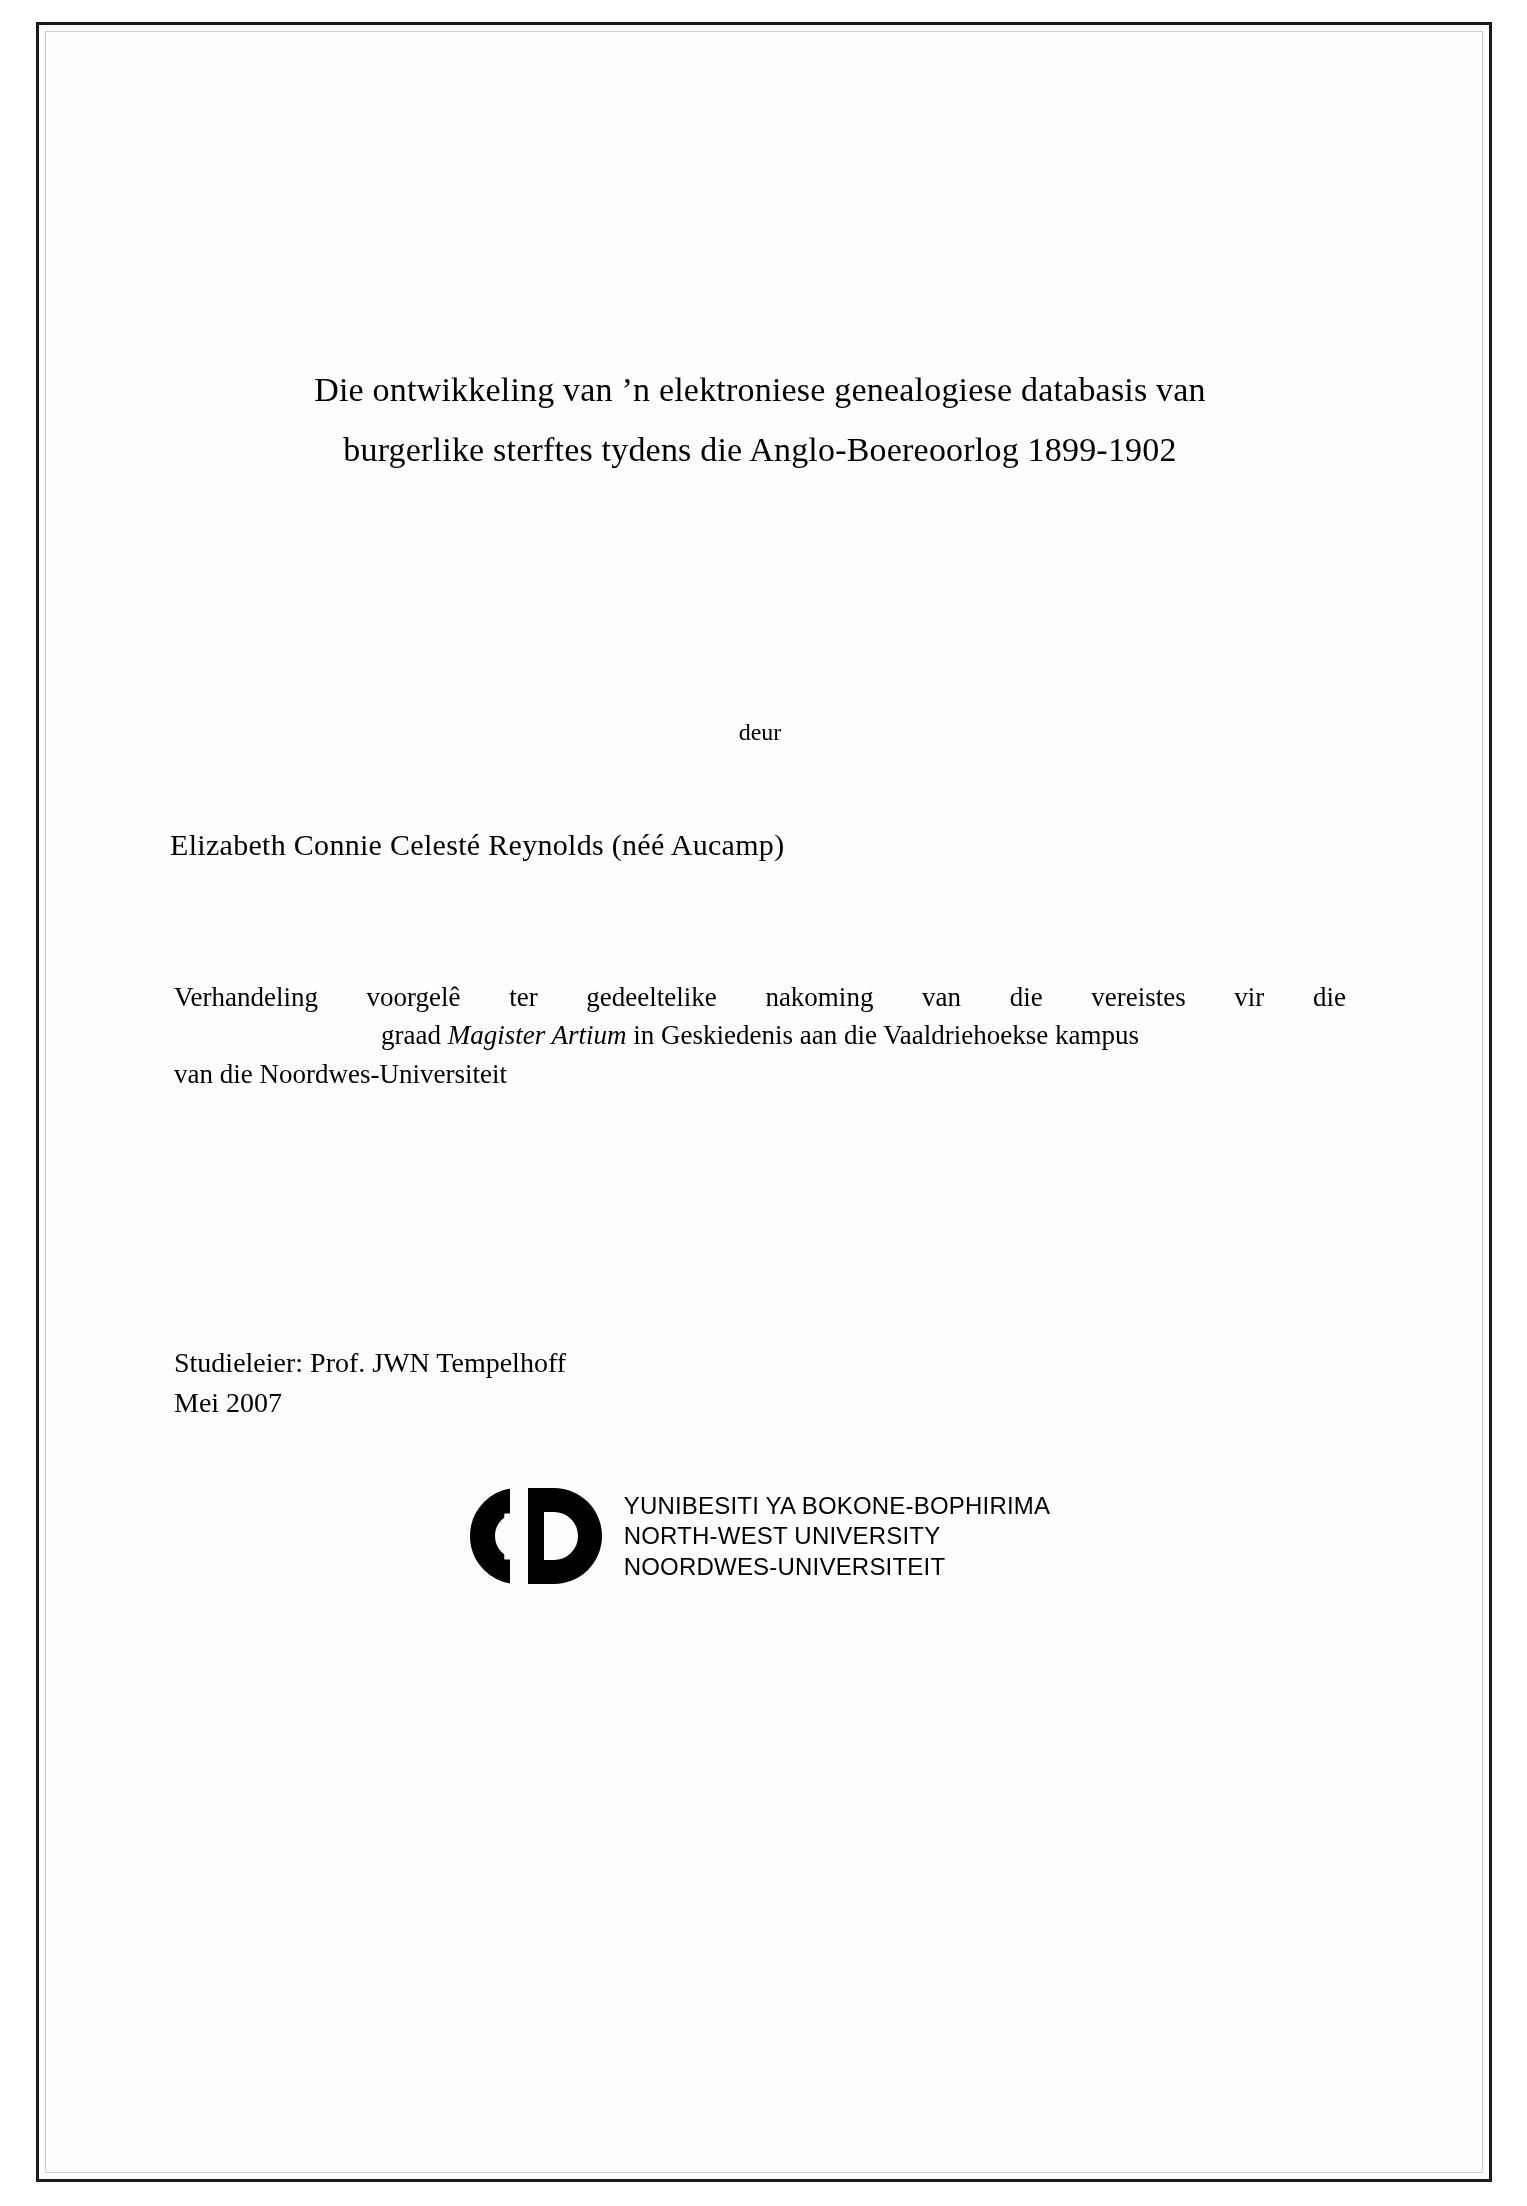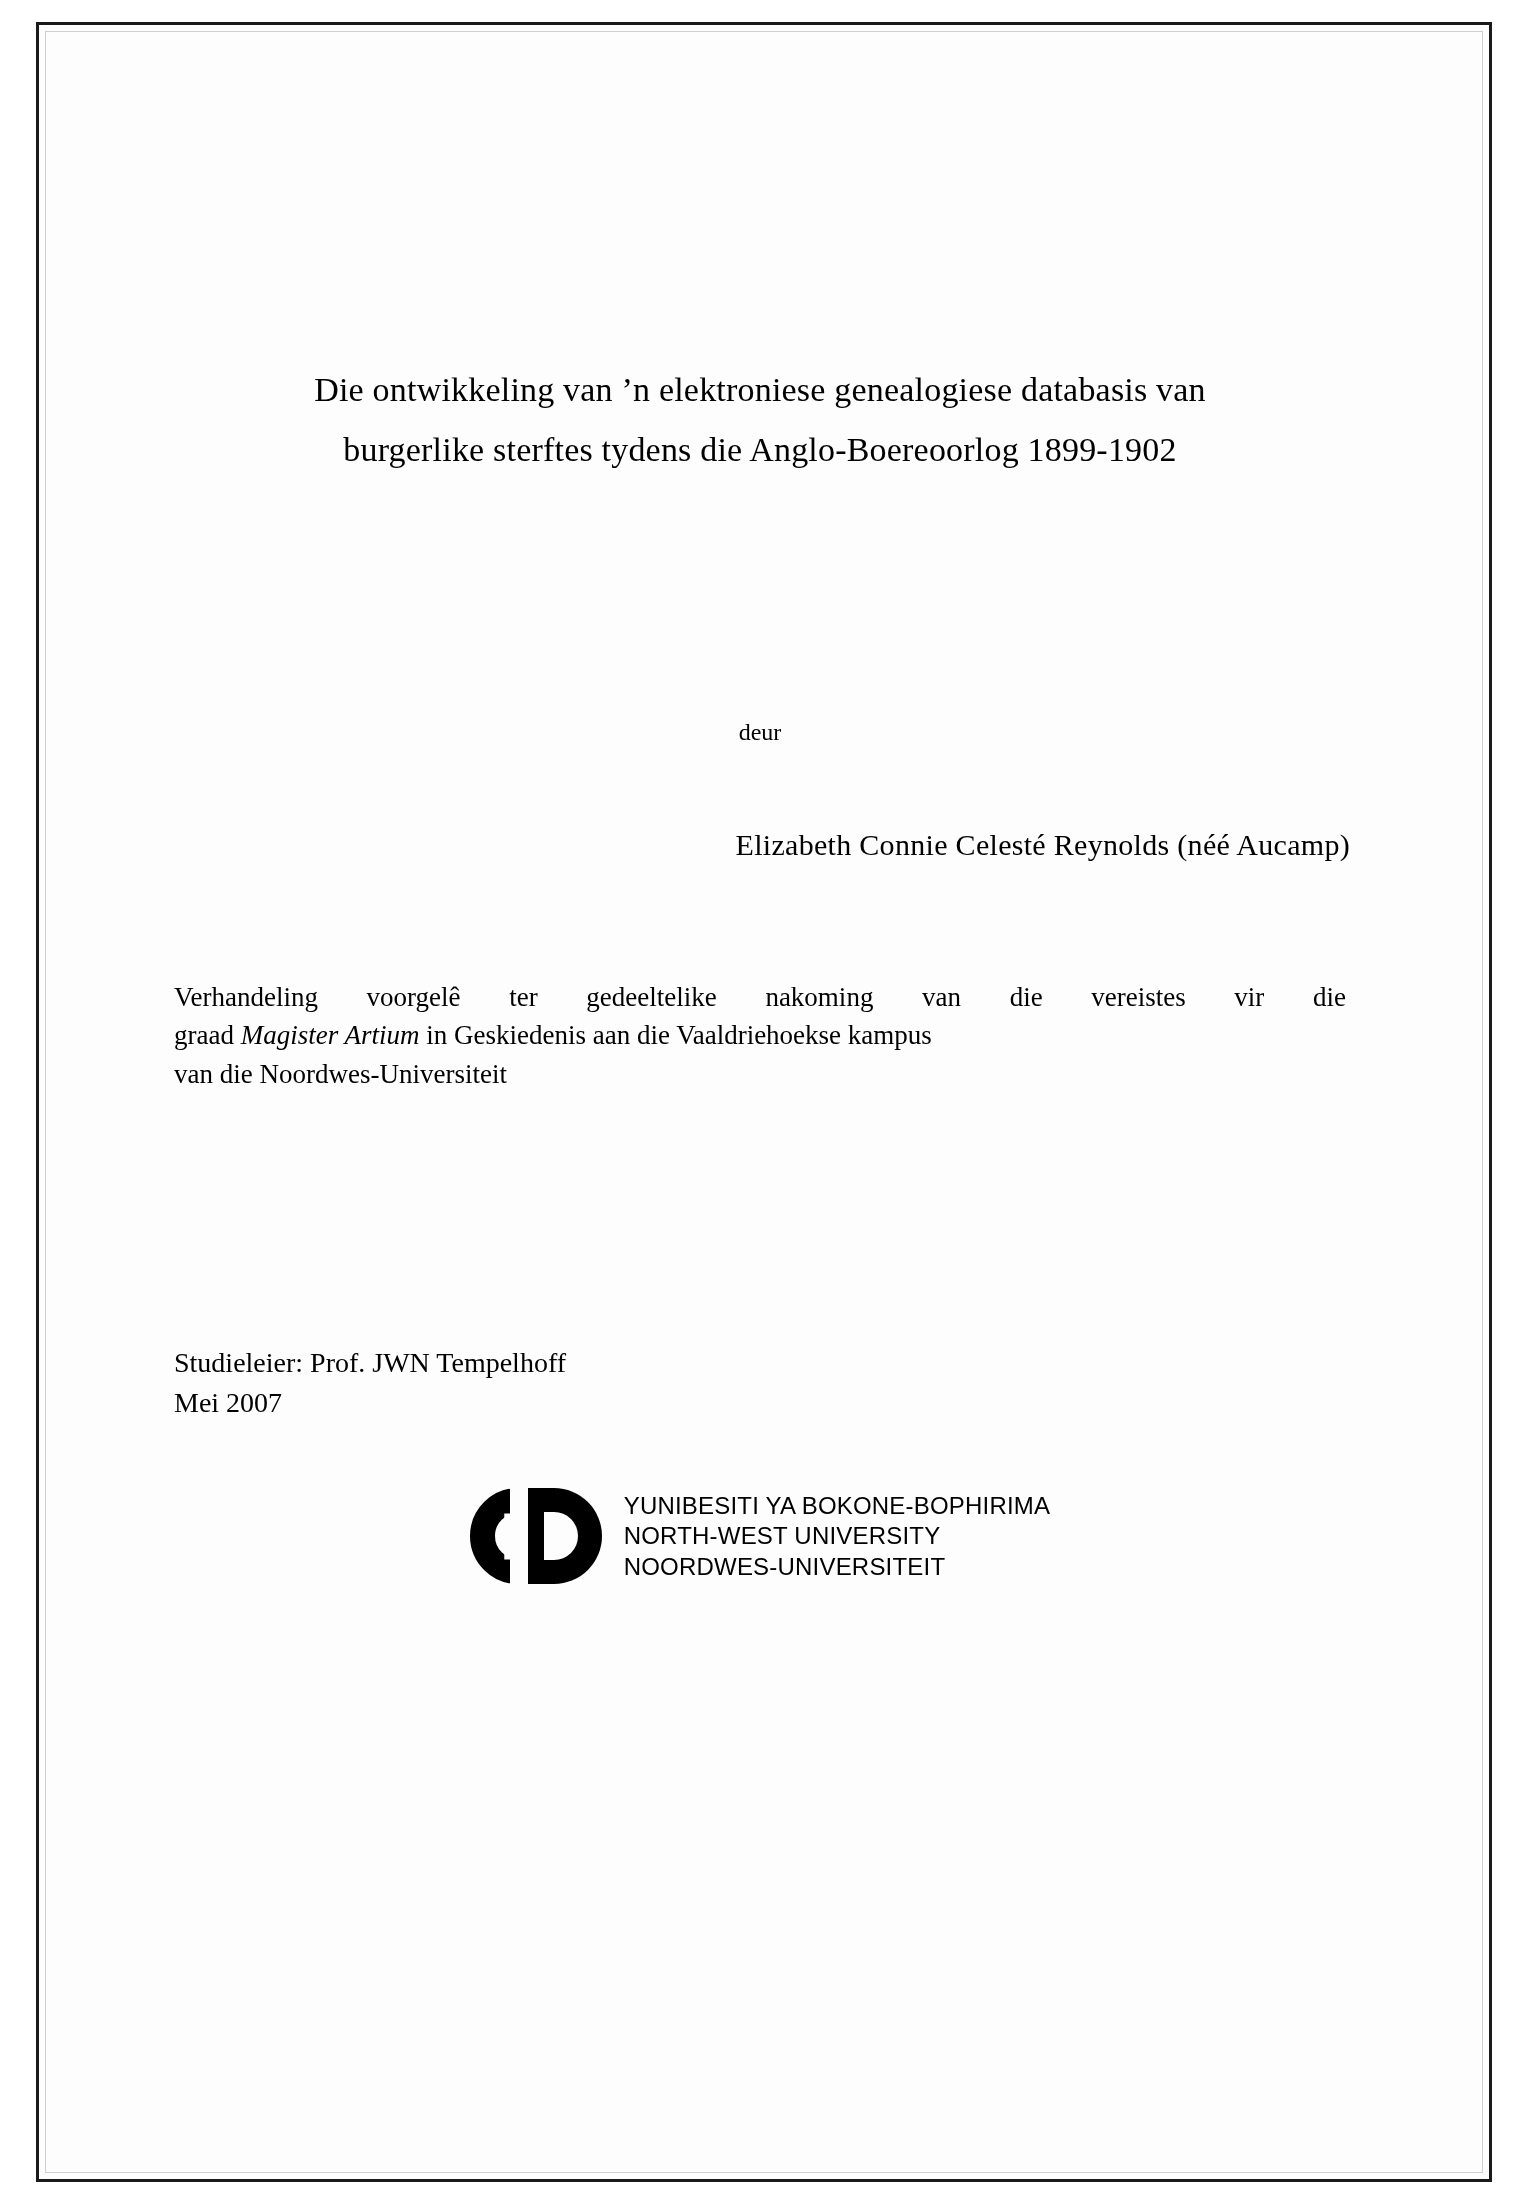--- a/index.html
+++ b/index.html
@@ -67,35 +67,35 @@
   }
 
   .byline-label {
     margin-top: 240px;
     text-align: center;
     font-size: 24px;
   }
 
   .author {
     margin-top: 82px;
-    text-align: right;
+    text-align: left;
     font-size: 30px;
     letter-spacing: 0.3px;
   }
 
   .abstract-block {
     margin-top: 116px;
     font-size: 27px;
     line-height: 1.42;
     text-align: justify;
     padding-left: 4px;
     padding-right: 4px;
   }
   .abstract-block .l1 { text-align: justify; text-align-last: justify; }
-  .abstract-block .l2 { text-align: left; }
+  .abstract-block .l2 { text-align: center; }
   .abstract-block .l3 { text-align: left; }
   .italic { font-style: italic; }
 
   .supervisor-block {
     margin-top: 250px;
     font-size: 28px;
     line-height: 1.42;
     padding-left: 4px;
   }
 

